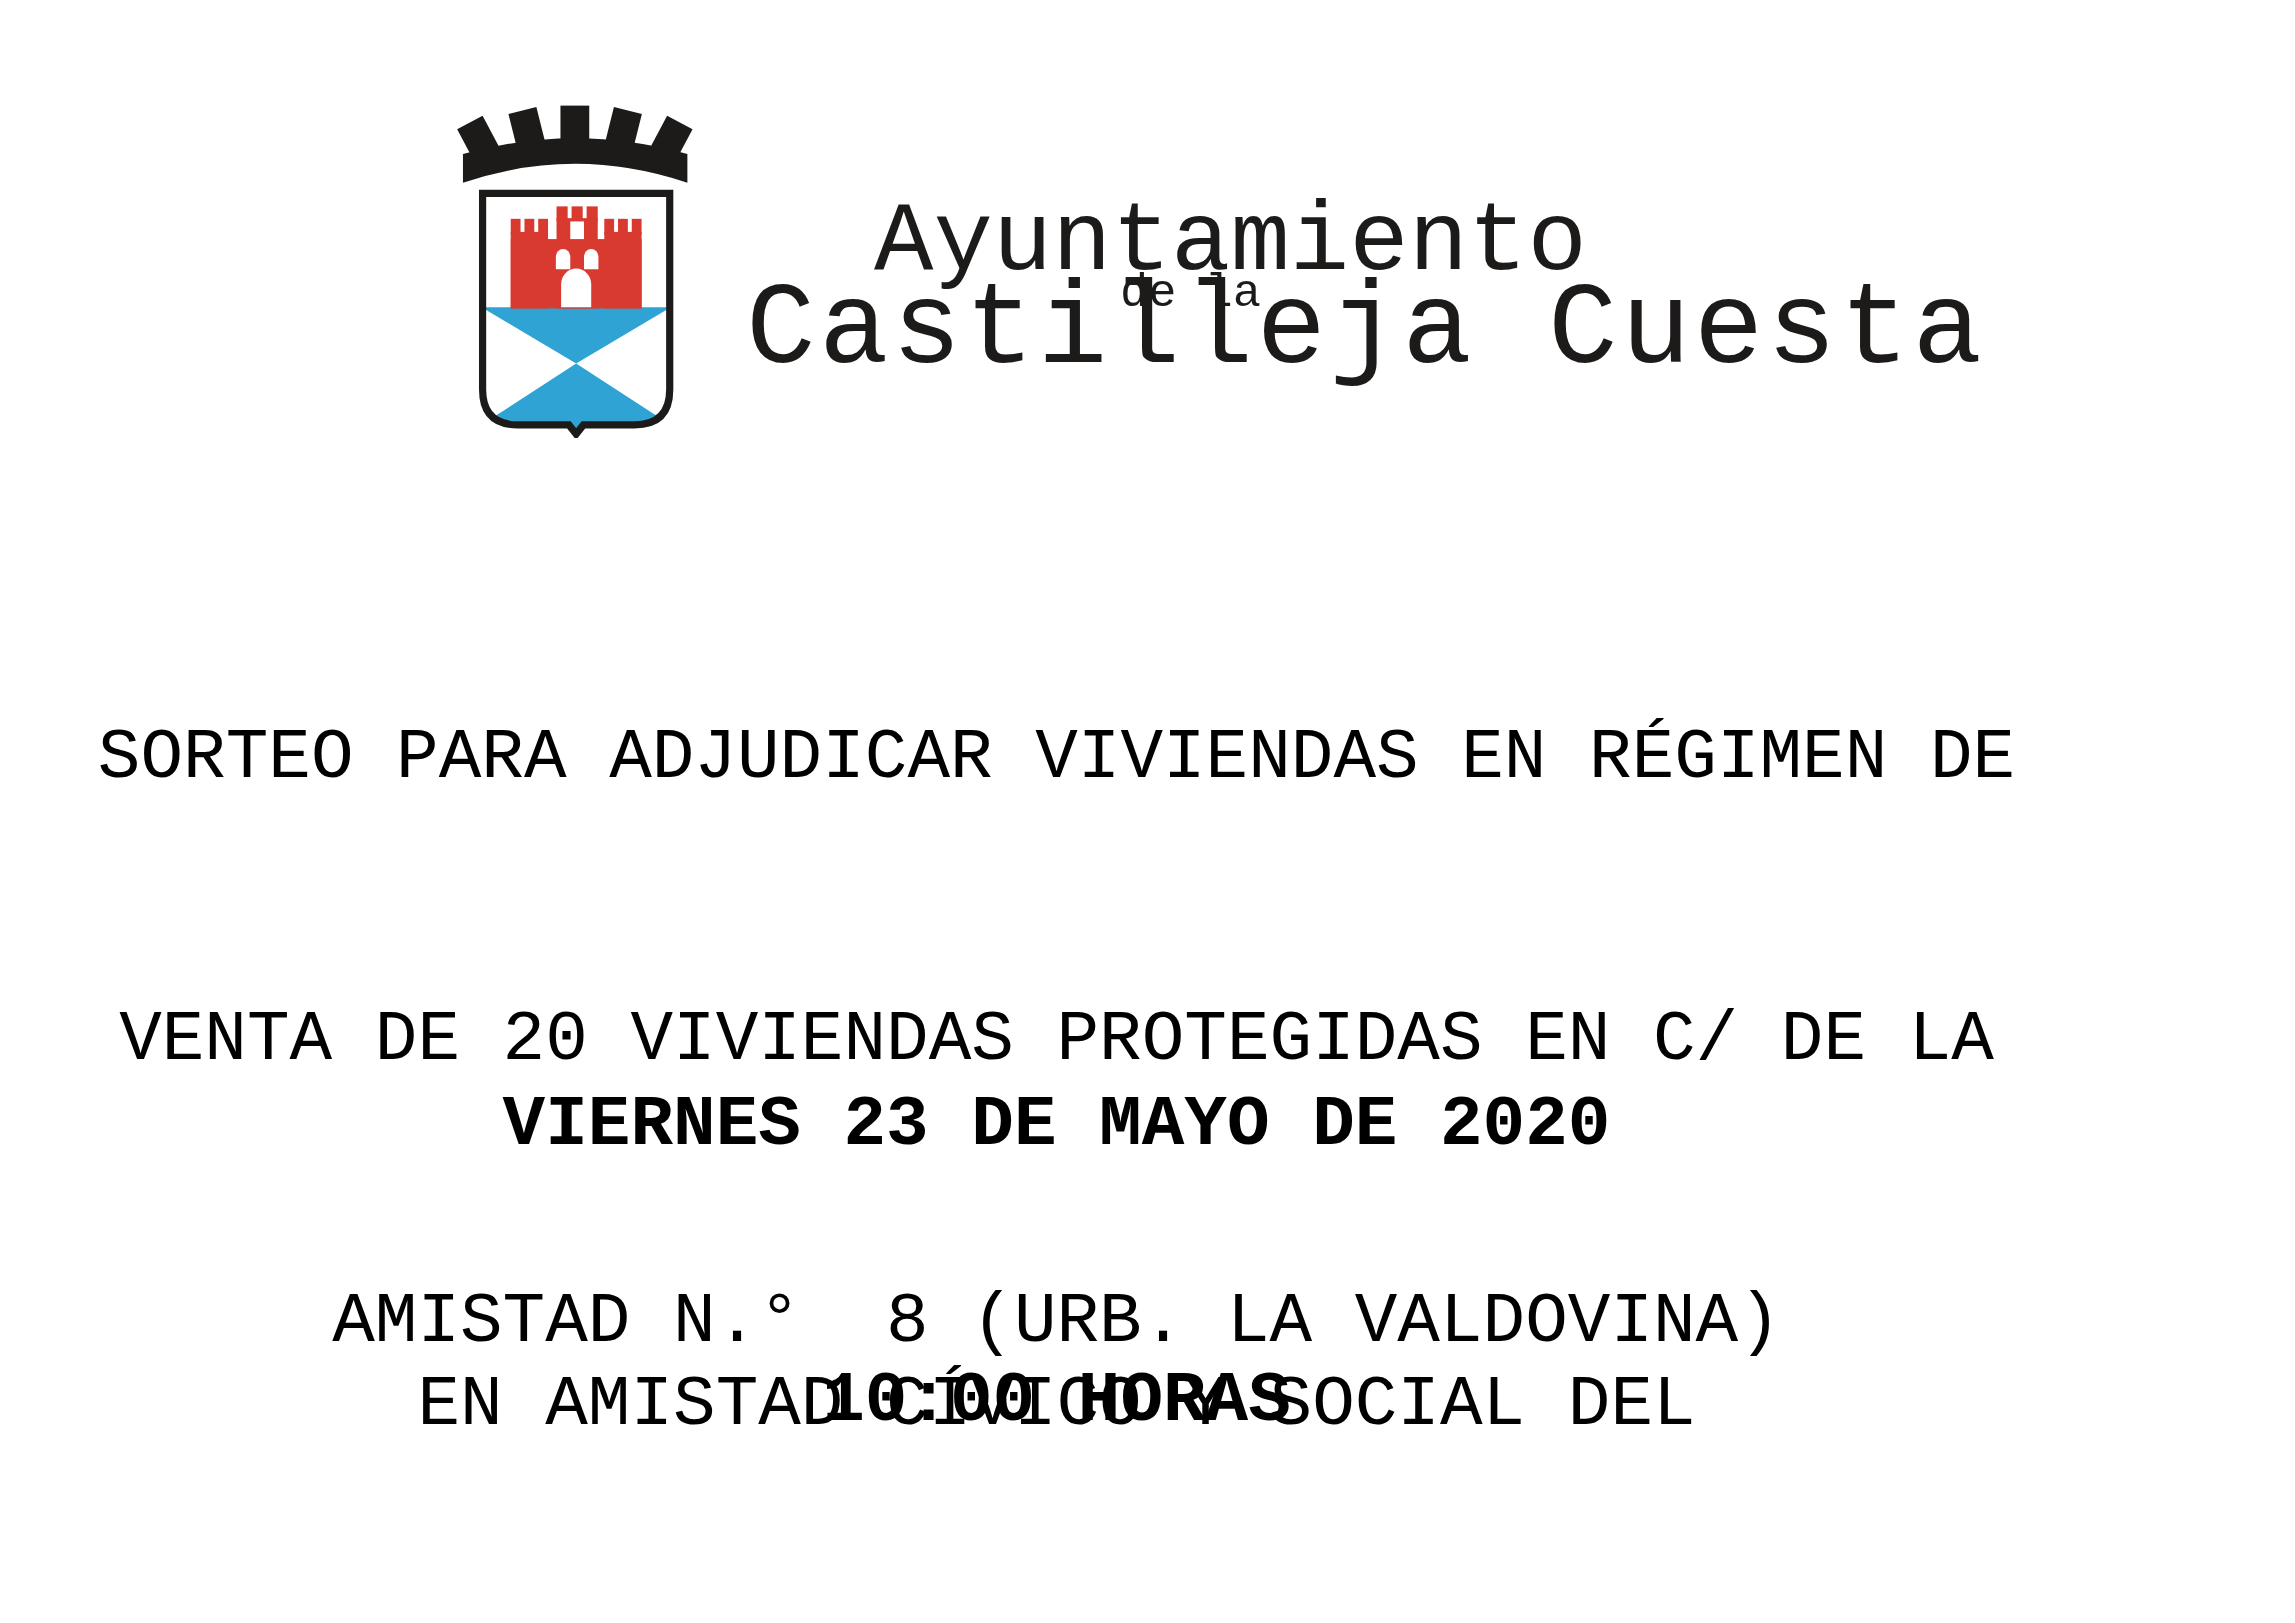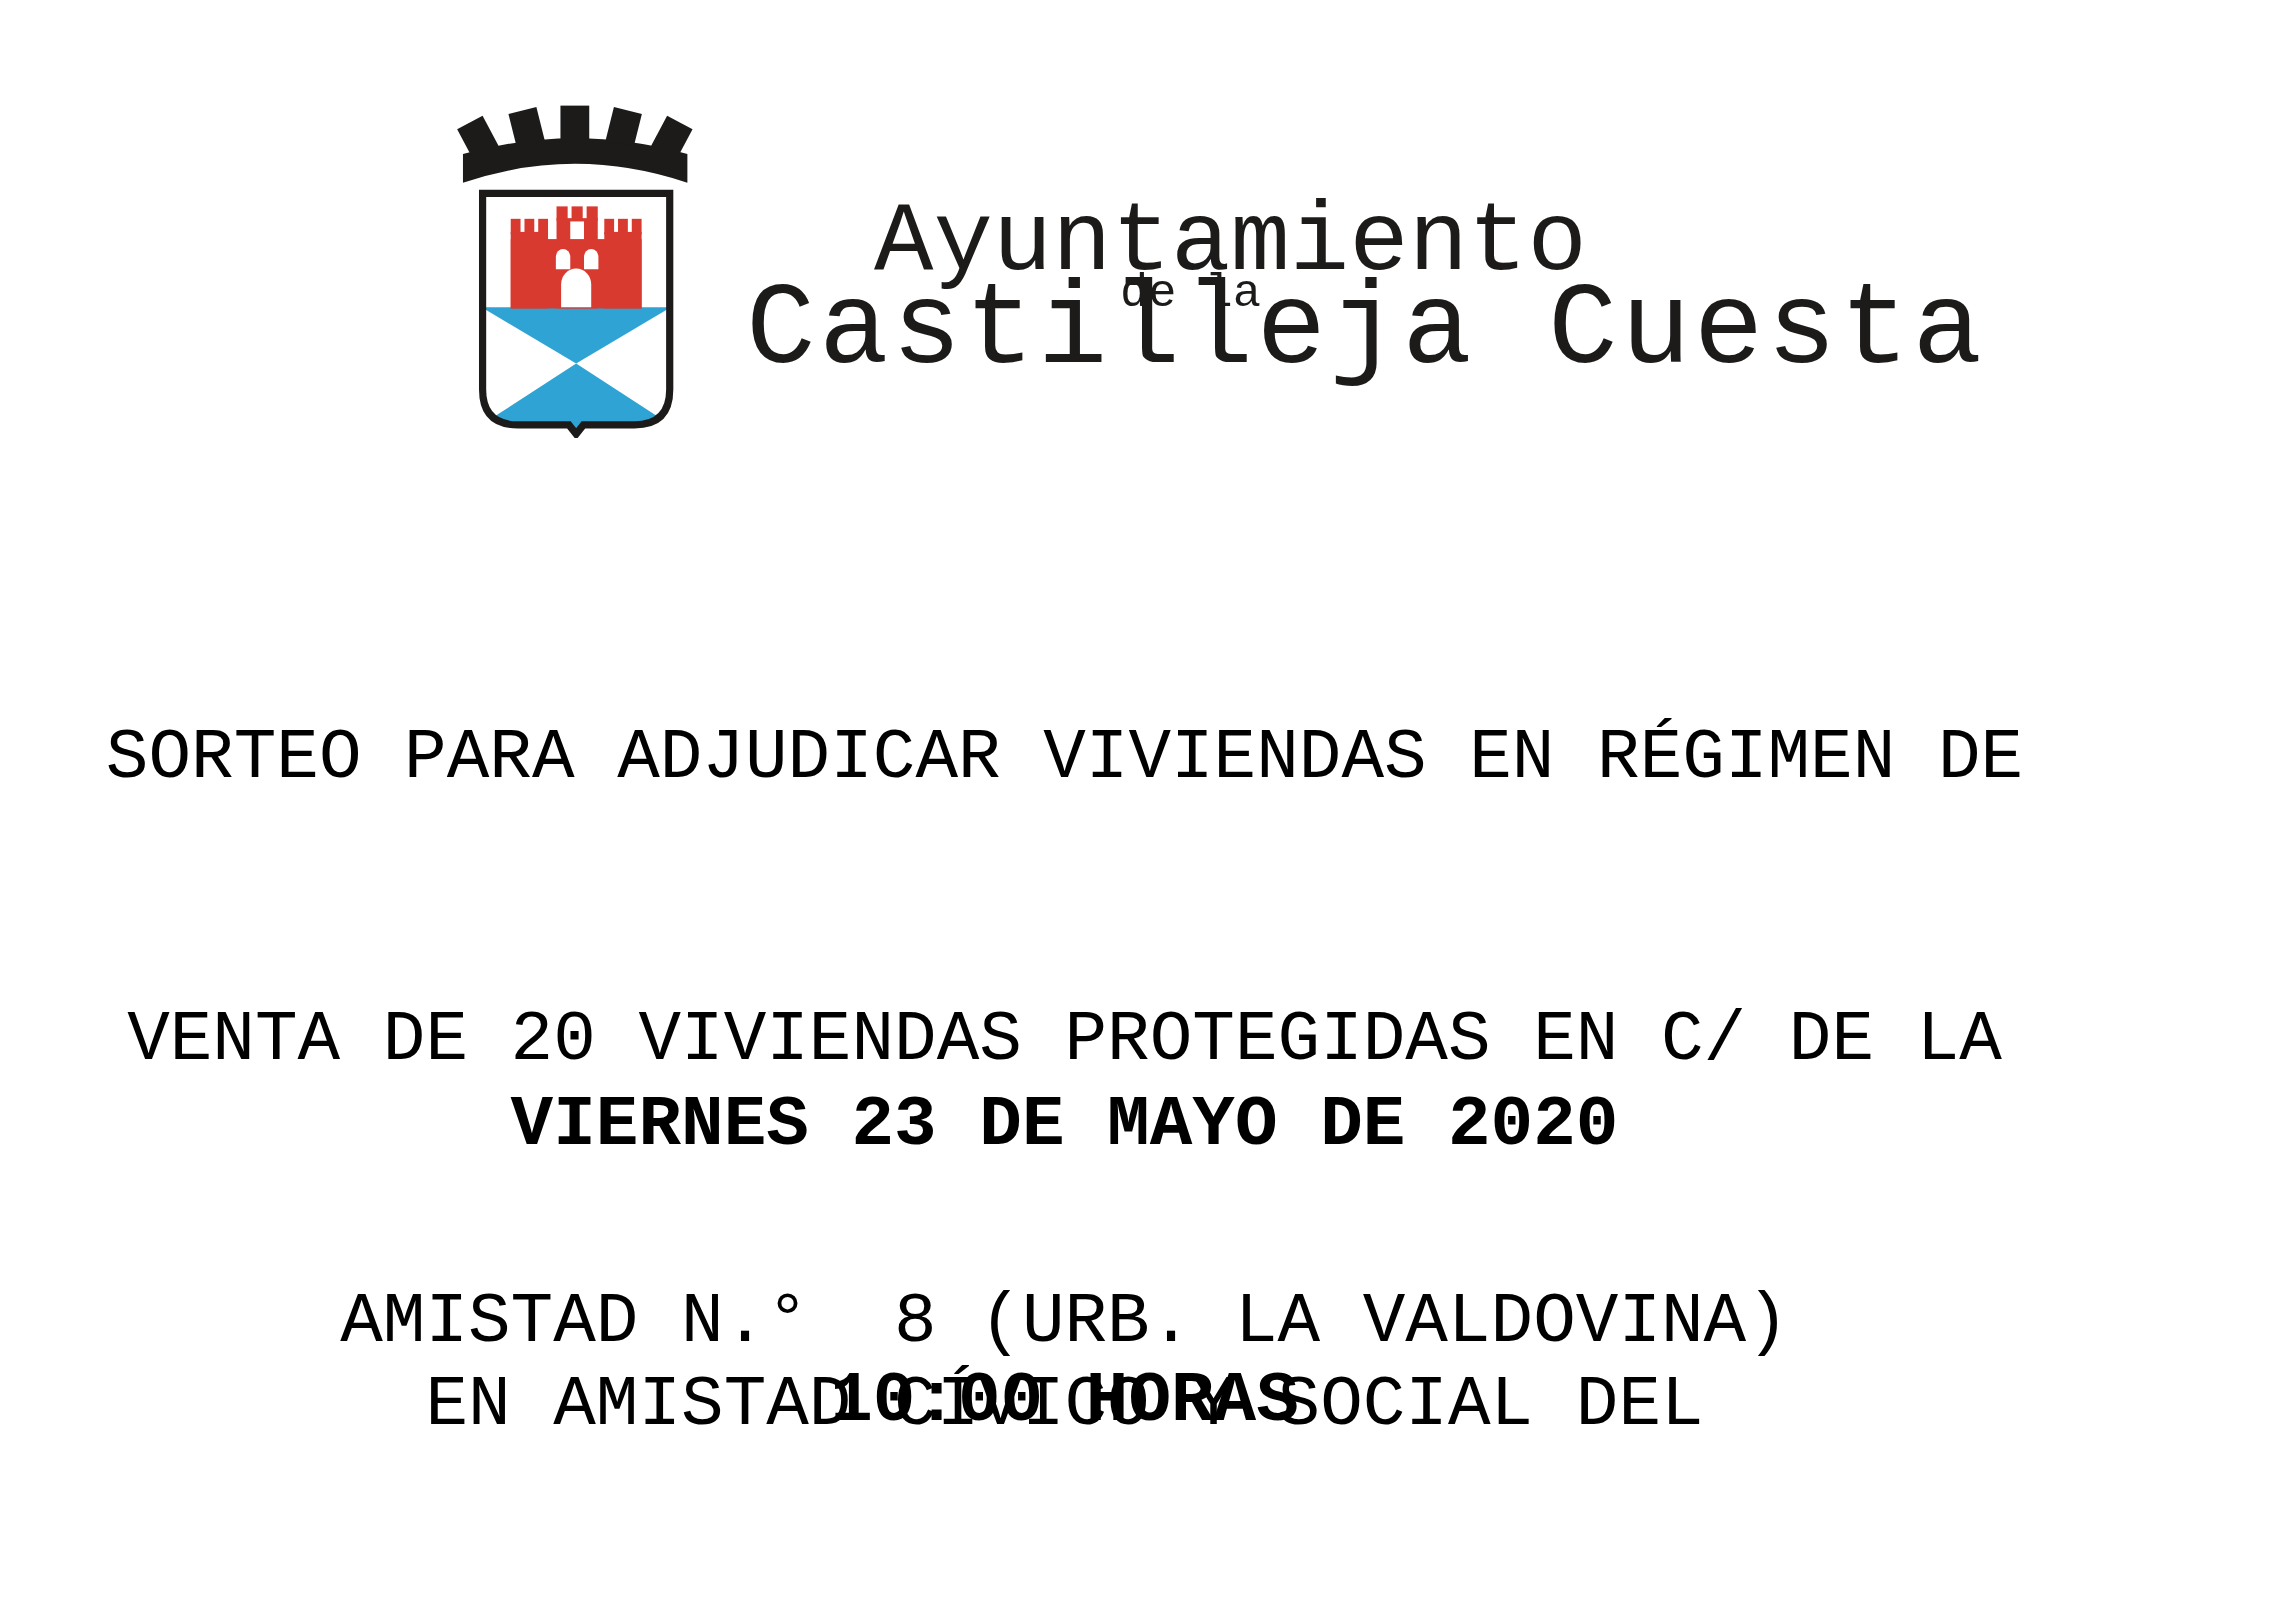--- a/index.html
+++ b/index.html
@@ -50,21 +50,21 @@
     left:0; top:79px;
     font-size:116px;
     line-height:1;
     letter-spacing:3.3px;
     white-space:pre;
   }
 
   
   .txtblock {
     position:absolute;
-    left:12px;
+    left:4px;
     width:2105px;
     text-align:center;
     white-space:pre;
     font-size:71px;
   }
   .title-block    { top:523px;  line-height:94px; font-weight:400; }
   .datetime-block { top:895px; line-height:92px; font-weight:700; }
   .location-block { top:1170px; line-height:94px; font-weight:400; }
   .txtline { margin:0; }
 </style>

